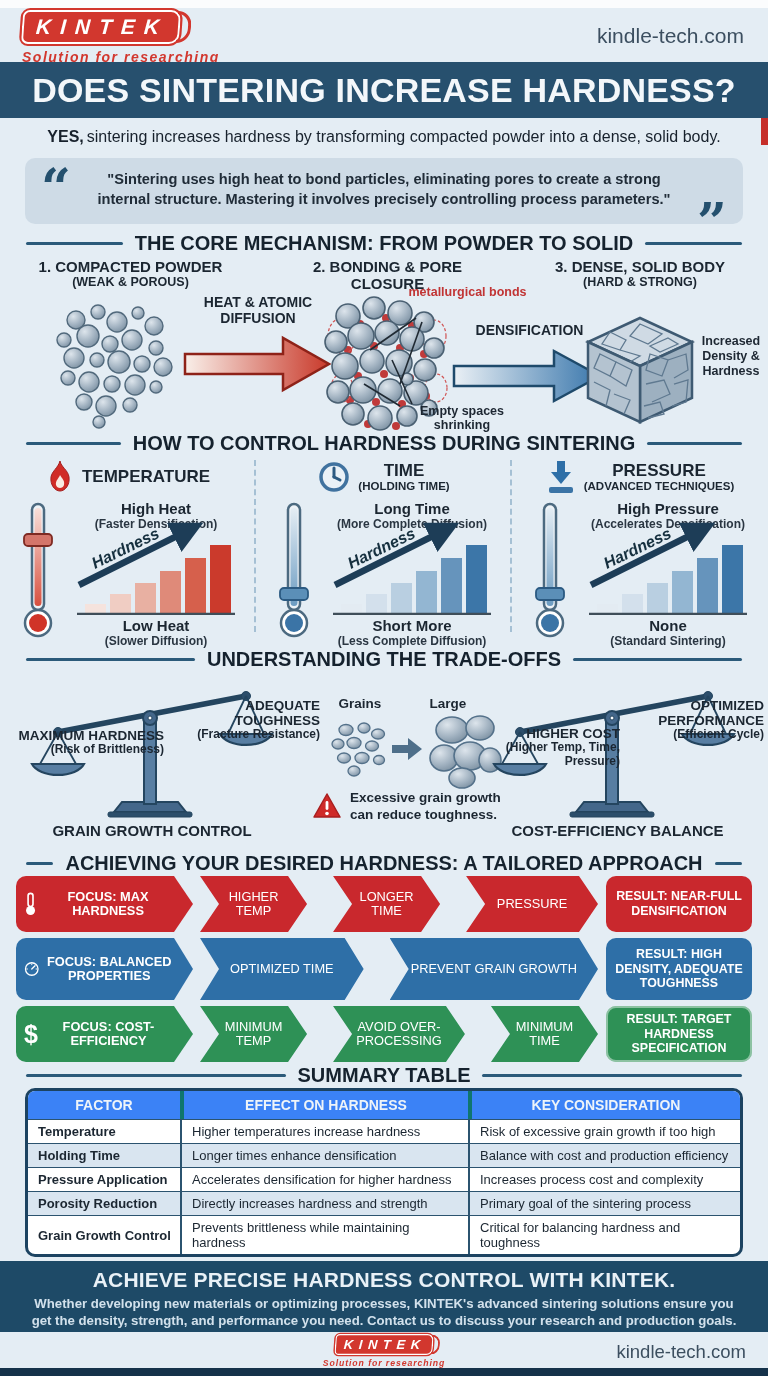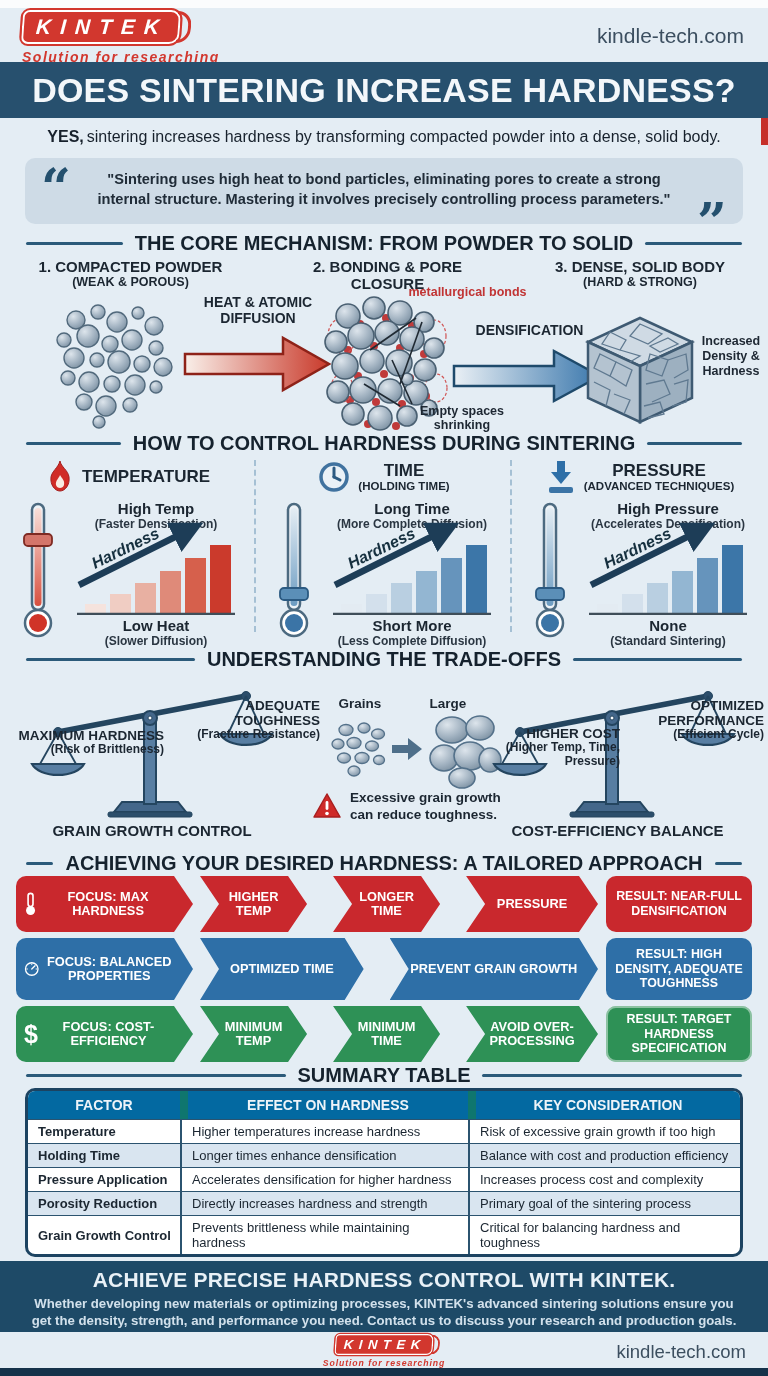--- a/index.html
+++ b/index.html
@@ -90,35 +90,35 @@
   
   .approach { top:876px; left:0; right:0; height:188px; }
   .flow-row { position:absolute; left:16px; right:16px; display:flex; align-items:stretch; }
   .flow-start { position:relative; width:158px; background:var(--c); border-radius:10px 0 0 10px;
     display:flex; align-items:center; justify-content:center; gap:7px; color:#fff; font-weight:800;
     font-size:12.8px; text-align:center; line-height:1.12; padding:0 2px 0 8px; }
   .flow-start .pt { position:absolute; left:100%; top:0; bottom:0; width:19px; background:var(--c);
     clip-path:polygon(0 0,100% 50%,0 100%); }
   .chev { flex:1; margin-left:26px; background:var(--c);
     clip-path:polygon(0 0, calc(100% - 19px) 0, 100% 50%, calc(100% - 19px) 100%, 0 100%, 19px 50%);
-    display:flex; align-items:center; justify-content:center; color:#fff; font-weight:700;
+    display:flex; align-items:center; justify-content:center; color:#fff; font-weight:400;
     font-size:12.8px; text-align:center; line-height:1.12; padding:0 18px; }
   .chev.big { flex-grow:1.35; }
   .flow-result { width:146px; margin-left:8px; background:var(--c); border-radius:10px;
     display:flex; align-items:center; justify-content:center; color:#fff; font-weight:800;
     font-size:12.4px; text-align:center; line-height:1.18; padding:0 6px; }
   .flow-result.glight { box-shadow: inset 0 0 0 2px rgba(255,255,255,.45); }
   .dollar { font-size:25px; font-weight:800; color:#fff; line-height:1; }
 
   
   .sumwrap { top:1088px; left:25px; right:25px; }
   .sumtable { border:3px solid #1c4361; border-radius:10px; overflow:hidden; background:#fff; }
   .srow { display:grid; grid-template-columns:152px 288px 1fr; align-items:stretch; }
-  .srow.head { background:#0369a1; color:#eef4f9; }
-  .srow.head .cell { font-weight:800; font-size:14px; text-align:center; padding:6px 4px; border-left:8px solid #0f766e; }
+  .srow.head { background:#3b82f6; color:#eef4f9; }
+  .srow.head .cell { font-weight:800; font-size:14px; text-align:center; padding:6px 4px; border-left:4px solid #0f766e; }
   .srow.head .cell:first-child { border-left:none; }
   .srow.body .cell { font-size:13px; padding:4px 8px 4px 10px; border-left:2px solid #2b536f; border-top:1.5px solid #2b536f; display:flex; align-items:center; }
   .srow.body .cell:first-child { border-left:none; font-weight:800; }
   .srow.body:nth-child(odd) { background:#d9e5f0; }
 
   
   .footband { top:1261px; left:0; right:0; height:71px; background:#1e4a67; text-align:center; color:#e9f1f7; }
   .footband .h { font-size:21px; font-weight:800; margin-top:7px; letter-spacing:0.2px; }
   .footband .b { font-size:13.2px; color:#d2e1ec; width:712px; margin:3px auto 0; line-height:1.32; font-weight:600; }
   .bottombar { top:1332px; left:0; right:0; height:36px; }
@@ -356,21 +356,21 @@
         <div class="thermo-wrap">
           <svg width="40" height="140" viewBox="0 0 40 140">
             <rect x="14" y="4" width="12" height="106" rx="6" fill="#eef3f7" stroke="#4c6a80" stroke-width="2.5"></rect>
             <rect x="16.5" y="8" width="7" height="98" rx="3.5" fill="url(#redTube)"></rect>
             <circle cx="20" cy="123" r="13" fill="#fff" stroke="#4c6a80" stroke-width="2.5"></circle>
             <circle cx="20" cy="123" r="9" fill="#d03428"></circle>
             <rect x="6" y="34" width="28" height="12" rx="4" fill="#d4756a" stroke="#7e2a22" stroke-width="1.8"></rect>
           </svg>
         </div>
         <div class="ctrl-right">
-          <div class="hi">High Temp</div>
+          <div class="hi">High Heat</div>
           <div class="hisub">(Faster Densification)</div>
           <div class="chart">
             <svg class="bars" width="166" height="80" viewBox="0 0 166 80">
               <rect x="12" y="69" width="21" height="10" fill="#f5e3dd"></rect>
                 <rect x="37" y="59" width="21" height="20" fill="#f0cdc3"></rect>
               <rect x="62" y="48" width="21" height="31" fill="#e8b0a2"></rect>
                 <rect x="87" y="36" width="21" height="43" fill="#df8a79"></rect>
               <rect x="112" y="23" width="21" height="56" fill="#d6604c"></rect>
                 <rect x="137" y="10" width="21" height="69" fill="#cb3a2c"></rect>
               <line x1="4" y1="79" x2="162" y2="79" stroke="#3f4e59" stroke-width="2.5"></line>
@@ -620,22 +620,22 @@
       <div class="flow-result">RESULT: HIGH DENSITY, ADEQUATE TOUGHNESS</div>
     </div>
 
     <div class="flow-row" style="top:130px;height:56px;--c:#2e9156">
       <div class="flow-start">
         <span class="dollar">$</span>
         <span>FOCUS: COST-EFFICIENCY</span>
         <div class="pt"></div>
       </div>
       <div class="chev">MINIMUM TEMP</div>
+      <div class="chev big">AVOID OVER-PROCESSING</div>
       <div class="chev">MINIMUM TIME</div>
-      <div class="chev big">AVOID OVER-PROCESSING</div>
       <div class="flow-result glight">RESULT: TARGET HARDNESS SPECIFICATION</div>
     </div>
   </div>
 
   <div class="abs sechead" style="top:1064px">
     <div class="line"></div>
     <div class="t">SUMMARY TABLE</div>
     <div class="line"></div>
   </div>
 

